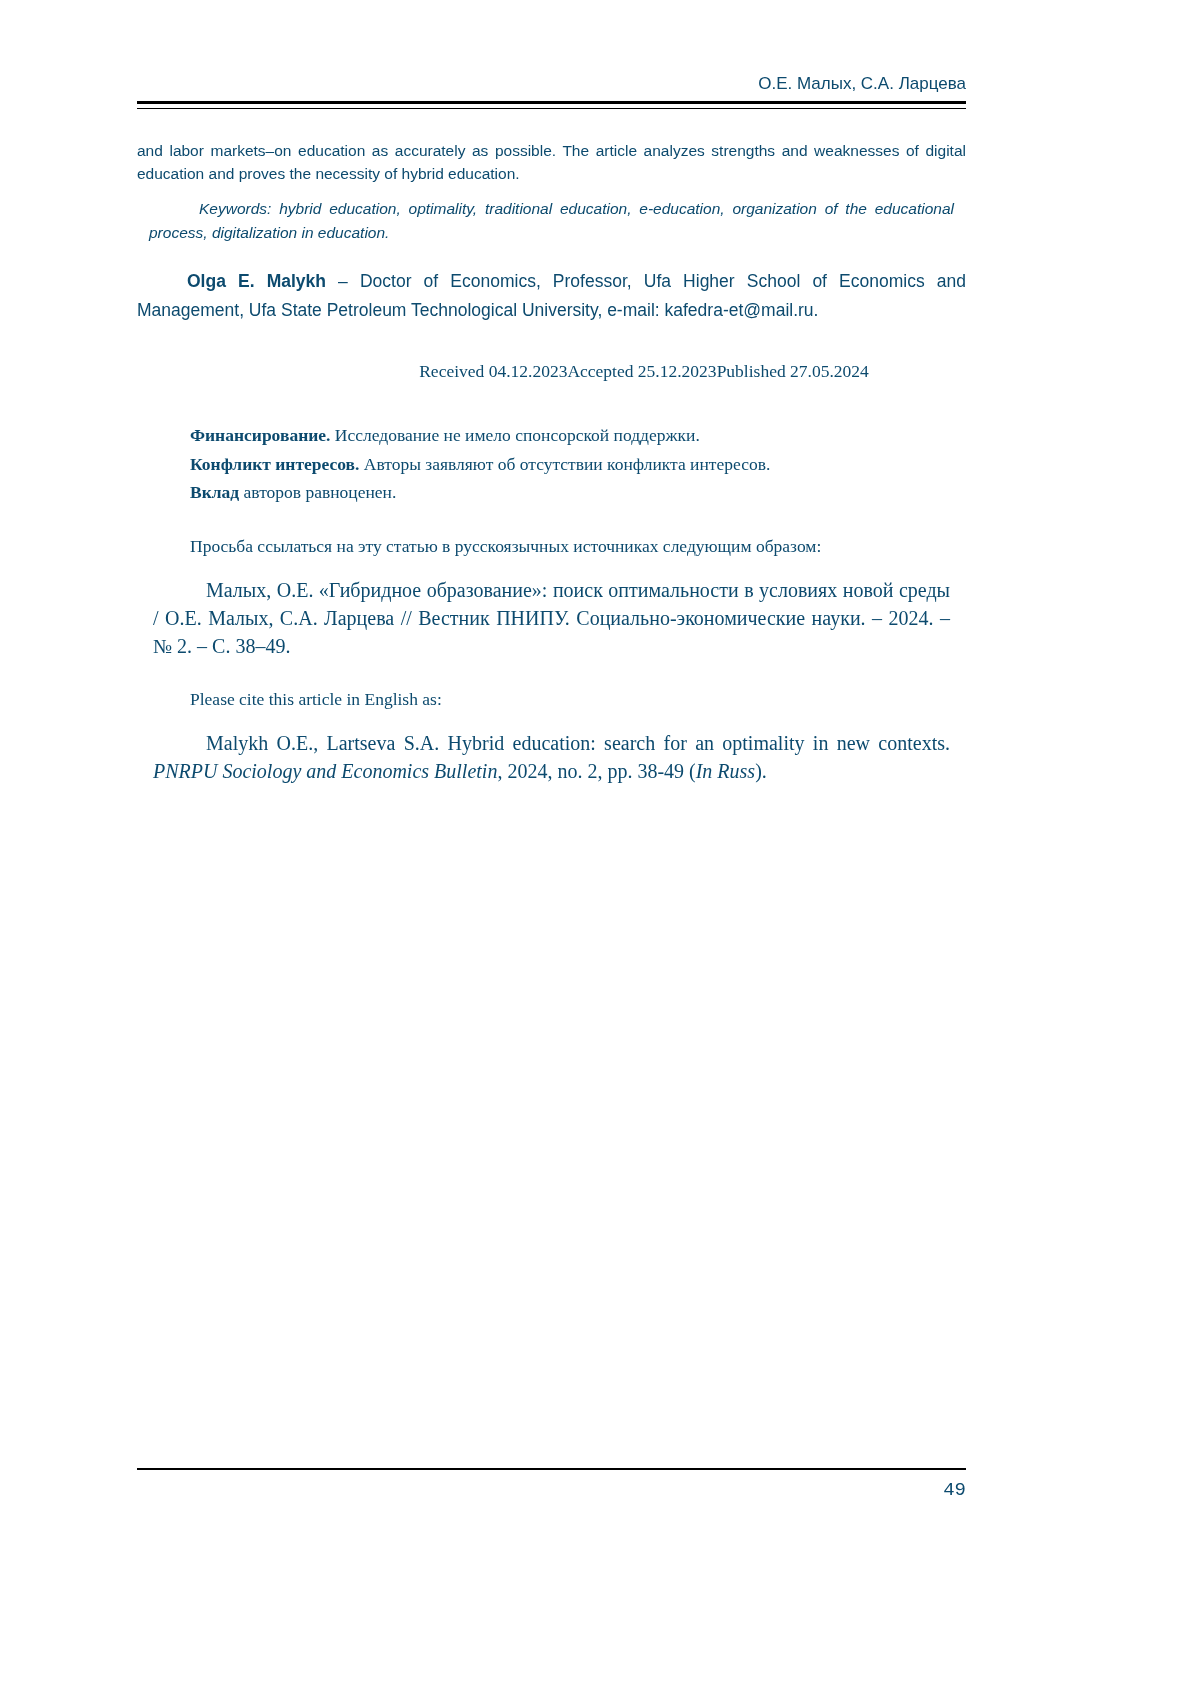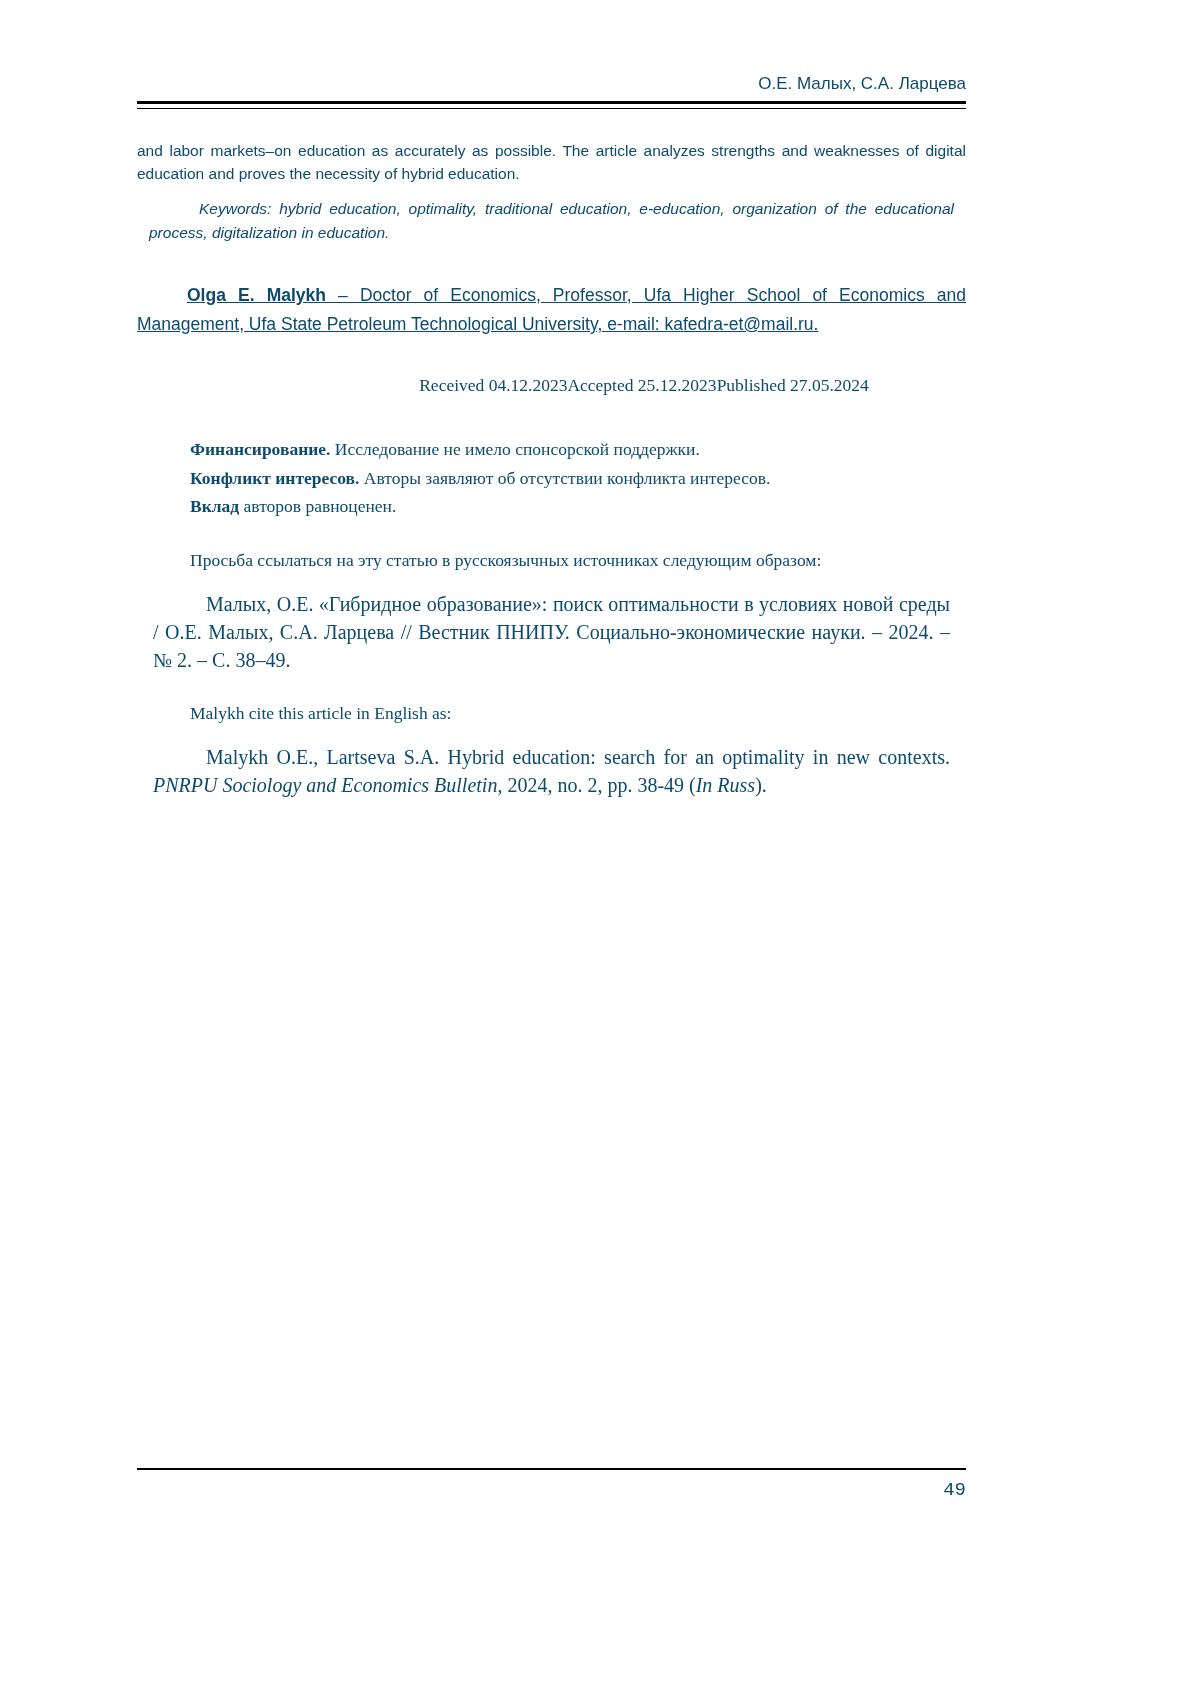--- a/index.html
+++ b/index.html
@@ -37,21 +37,21 @@
   .keywords {
     margin:12px;
     font-family:"Liberation Sans", sans-serif;
     font-size:15.5px;
     line-height:23.5px;
     font-style:italic;
     text-align:justify;
     text-indent:50px;
   }
 
-  .authors-block { margin-top:37px;text-decoration:underline; }
+  .authors-block { margin-top:23px; }
   .author {
     margin:0;
     font-family:"Liberation Sans", sans-serif;
     font-size:17.5px;
     line-height:29px;
     text-align:justify;
     text-indent:50px;
   }
   .author b { font-weight:bold; }
 
@@ -143,21 +143,21 @@
       <p class="note"><b>Конфликт интересов.</b><span> Авторы заявляют об отсутствии конфликта интересов.</span></p>
       <p class="note"><b>Вклад</b><span> авторов равноценен.</span></p>
     </div>
 
     <div class="cite-block">
       <p class="cite-intro">Просьба ссылаться на эту статью в русскоязычных источниках следующим образом:</p>
       <p class="cite-body">Малых, О.Е. «Гибридное образование»: поиск оптимальности в условиях новой среды / О.Е. Малых, С.А. Ларцева // Вестник ПНИПУ. Социально-экономические науки. – 2024. – № 2. – С. 38–49.</p>
     </div>
 
     <div class="cite-block">
-      <p class="cite-intro">Malykh cite this article in English as:</p>
+      <p class="cite-intro">Please cite this article in English as:</p>
       <p class="cite-body"><span>Malykh O.E., Lartseva S.A. Hybrid education: search for an optimality in new contexts. </span><i>PNRPU Sociology and Economics Bulletin</i><span>, 2024, no. 2, pp. 38-49 (</span><i>In Russ</i><span>).</span></p>
     </div>
 
   </div>
 
   <div class="footer-rule"></div>
   <div class="page-number">49</div>
 </div>
 
 </body></html>

